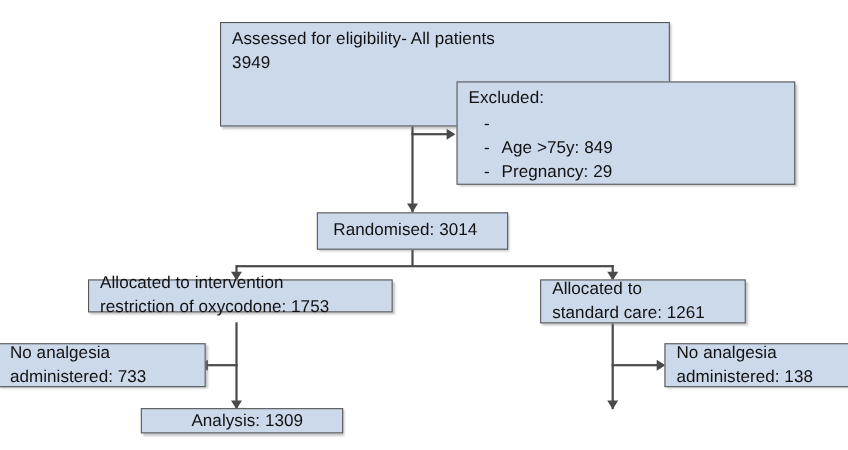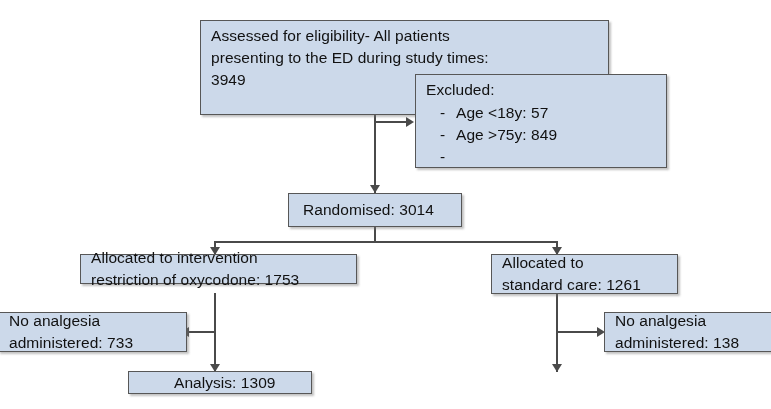--- a/index.html
+++ b/index.html
@@ -109,36 +109,35 @@
   <div class="arrow arrow-left" style="left:181px; top:327px;"></div>
 
   <div class="vline" style="left:556px; top:293px; height:79px;"></div>
   <div class="arrow arrow-down" style="left:552px; top:364px;"></div>
 
   <div class="hline" style="left:556px; top:331px; width:43px;"></div>
   <div class="arrow arrow-right" style="left:597px; top:327px;"></div>
 
   <div class="box" style="left:200px; top:2px; width:409px; height:95px;margin-top:18px;">
     <div class="line">Assessed for eligibility- All patients</div>
-    <div class="line">presenting to the ED during study times:</div>
     <div class="line">3949</div>
   </div>
 
-  <div class="box" style="left:415px; top:74px; width:252px; height:94px;">
+  <div class="box" style="left:415px; top:74px; width:308px; height:94px;">
     <div class="line excl-title">Excluded:</div>
     <div class="excl-item">
       <span class="excl-dash">-</span>
-      <span class="excl-text">Age &lt;18y: 57</span>
     </div>
     <div class="excl-item">
       <span class="excl-dash">-</span>
       <span class="excl-text">Age &gt;75y: 849</span>
     </div>
     <div class="excl-item">
       <span class="excl-dash">-</span>
+      <span class="excl-text">Pregnancy: 29</span>
     </div>
   </div>
 
   <div class="box vcenter" style="left:288px; top:193px; width:174px; height:34px;padding-left:14px;">
     <div class="line">Randomised: 3014</div>
   </div>
 
   <div class="box vcenter" style="left:80px; top:254px; width:277px; height:30px;">
     <div class="line">Allocated to intervention</div>
     <div class="line">restriction of oxycodone: 1753</div>

